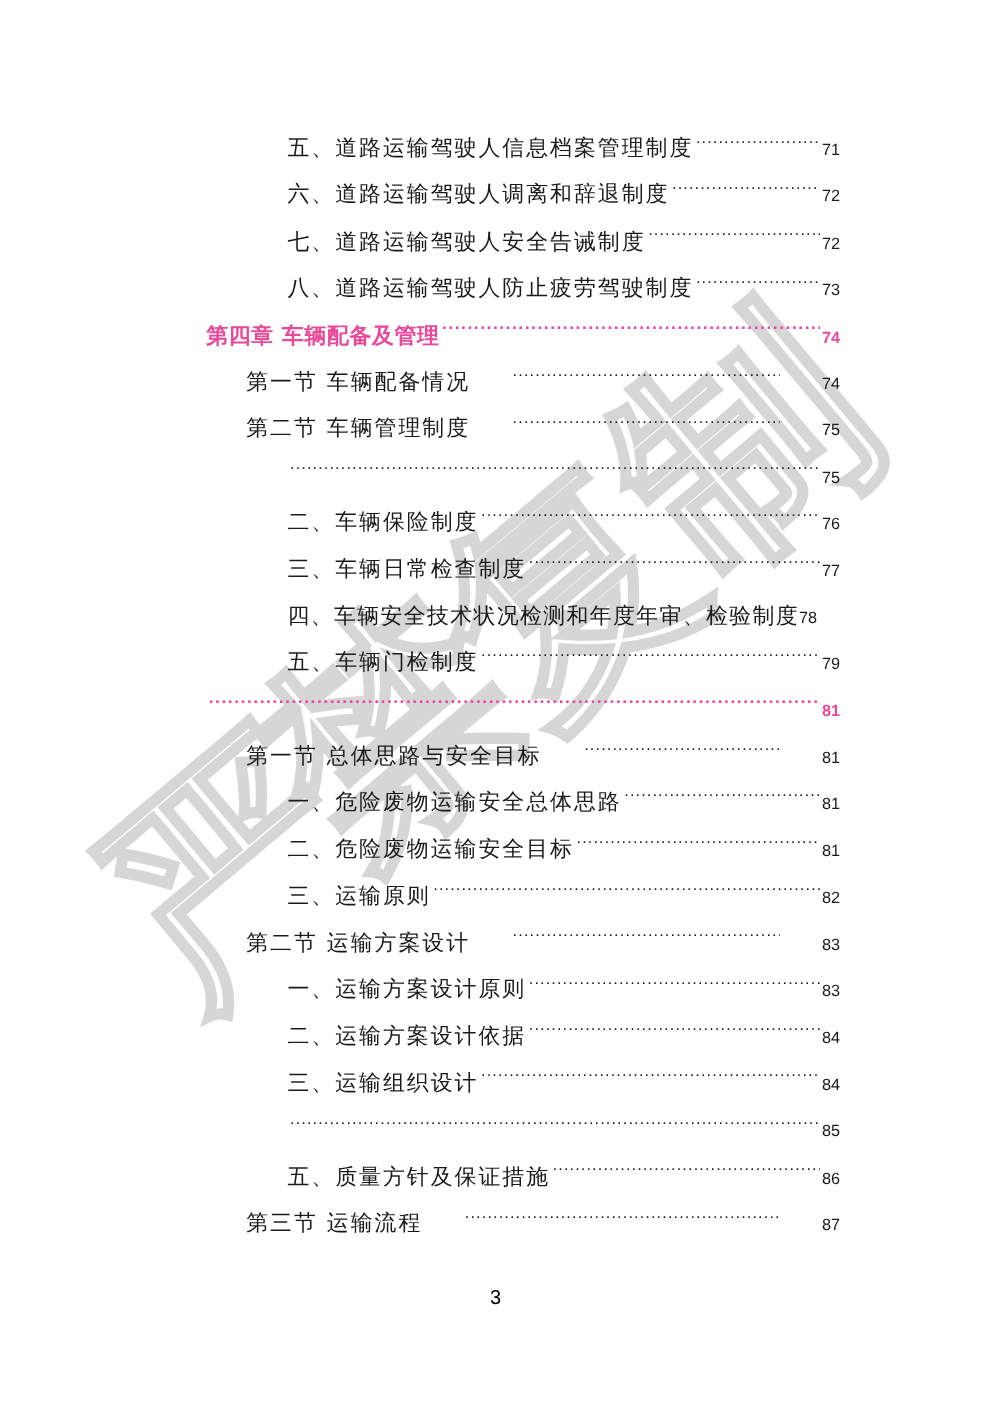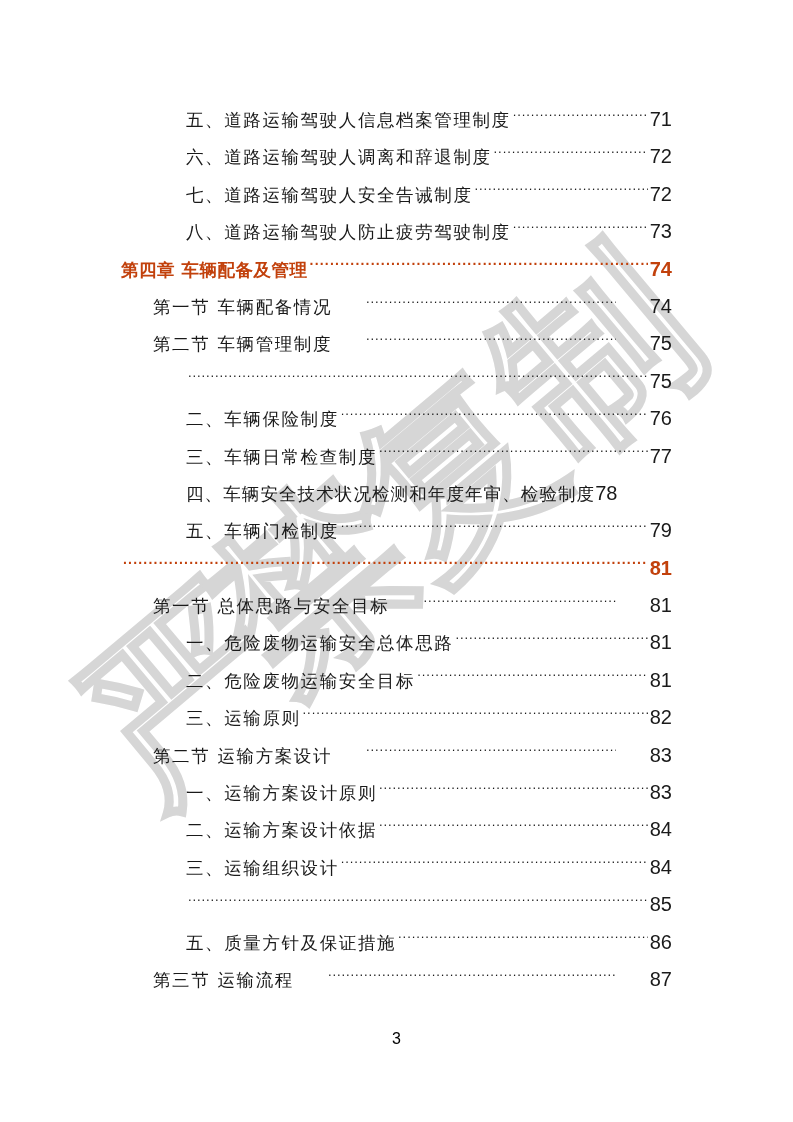--- a/index.html
+++ b/index.html
@@ -1,30 +1,30 @@
 <!DOCTYPE html>
 <html><head>
 <meta charset="utf-8">
 <style>
   html, body { margin: 0; padding: 0; background: #ffffff; }
   body { width: 793px; height: 1122px; position: relative; overflow: hidden;
          font-family: "DejaVu Sans", "Liberation Sans", sans-serif; color: #1a1a1a; }
   .page { position: absolute; left: 0; top: 0; width: 793px; height: 1122px; background: #fff; }
   .toc { position: absolute; left: 121px; top: 101px; width: 551px; z-index: 2; }
   .row { display: flex; align-items: baseline; height: 37.4px; line-height: 37.4px;
-         font-size: 17.5px; white-space: nowrap; }
-  .row.chapter { font-weight: bold; font-size: 17.5px; color: #c2410c; }
+         font-size: 17.5px; white-space: nowrap; margin-left: 44px; }
+  .row.chapter { font-weight: bold; font-size: 17.5px; color: #ec4899; }
   .row.section { padding-left: 32px; gap: 32px; }
   .row.item { padding-left: 65px; }
   .row .title { flex: 0 0 auto; letter-spacing: 1.6px; }
   .row.chapter .title { letter-spacing: 0.5px; }
   .row .leader { flex: 1 1 auto; overflow: hidden; margin: 0 2px; position: relative; height: 1em; }
   .row .leader::before { content: "........................................................................................................................................................................"; position: absolute; left: 0; bottom: -4px; letter-spacing: 0.9px; font-size: 13px; font-family: "Liberation Sans", sans-serif; }
   .row.chapter .leader::before { font-weight: bold; letter-spacing: 1.2px; font-size: 14px; }
-  .row .page-num { flex: 0 0 auto; font-family: "Liberation Sans", sans-serif; font-size: 20px; }
+  .row .page-num { flex: 0 0 auto; font-family: "Liberation Sans", sans-serif; font-size: 13px; }
   .row.chapter .page-num { font-weight: bold; }
   .footer-page { position: absolute; top: 1030px; left: 0; width: 793px; text-align: center;
                  font-family: "Liberation Sans", sans-serif; font-size: 16px; color: #000; z-index: 2; }
   .watermark { position: absolute; left: 110px; top: 270px; width: 620px; height: 560px; z-index: 1; pointer-events: none; }
   .watermark span { position: absolute; font-family: "DejaVu Serif", "Liberation Serif", serif;
                     font-size: 190px; color: transparent; -webkit-text-stroke: 9px #d6d6d6;
                     transform: rotate(-40deg); line-height: 1; }
 </style>
 </head>
 <body>

